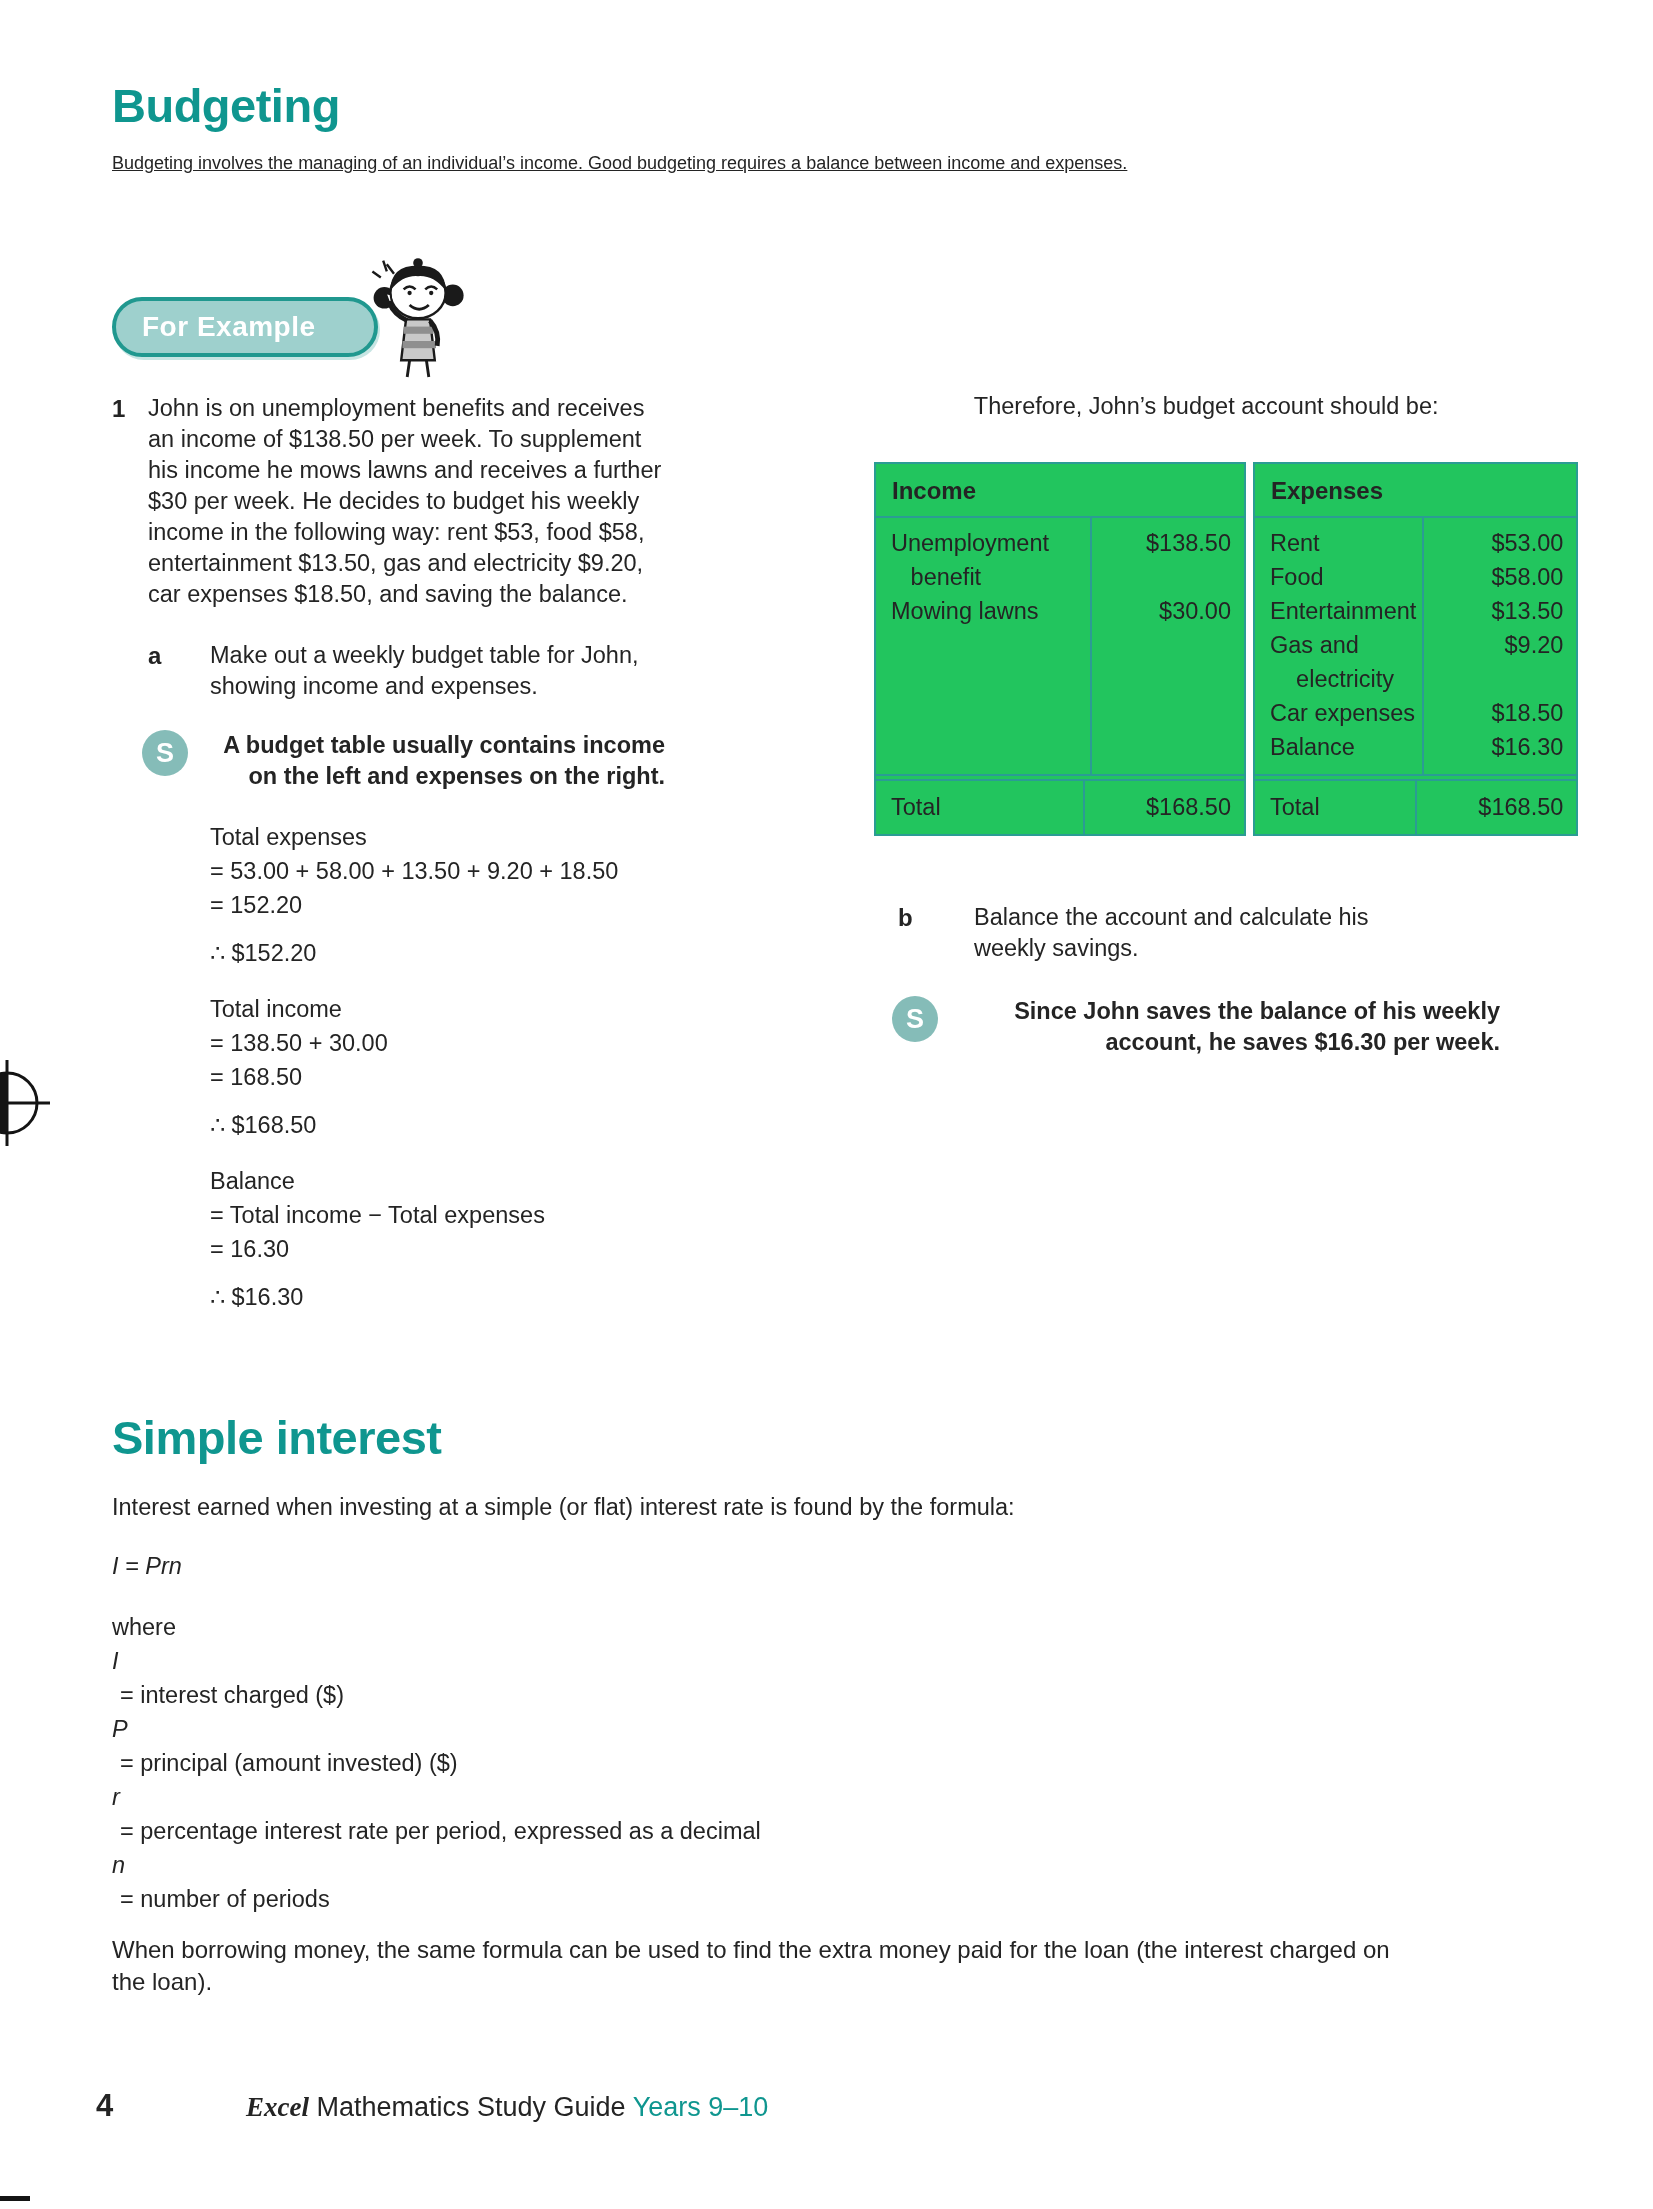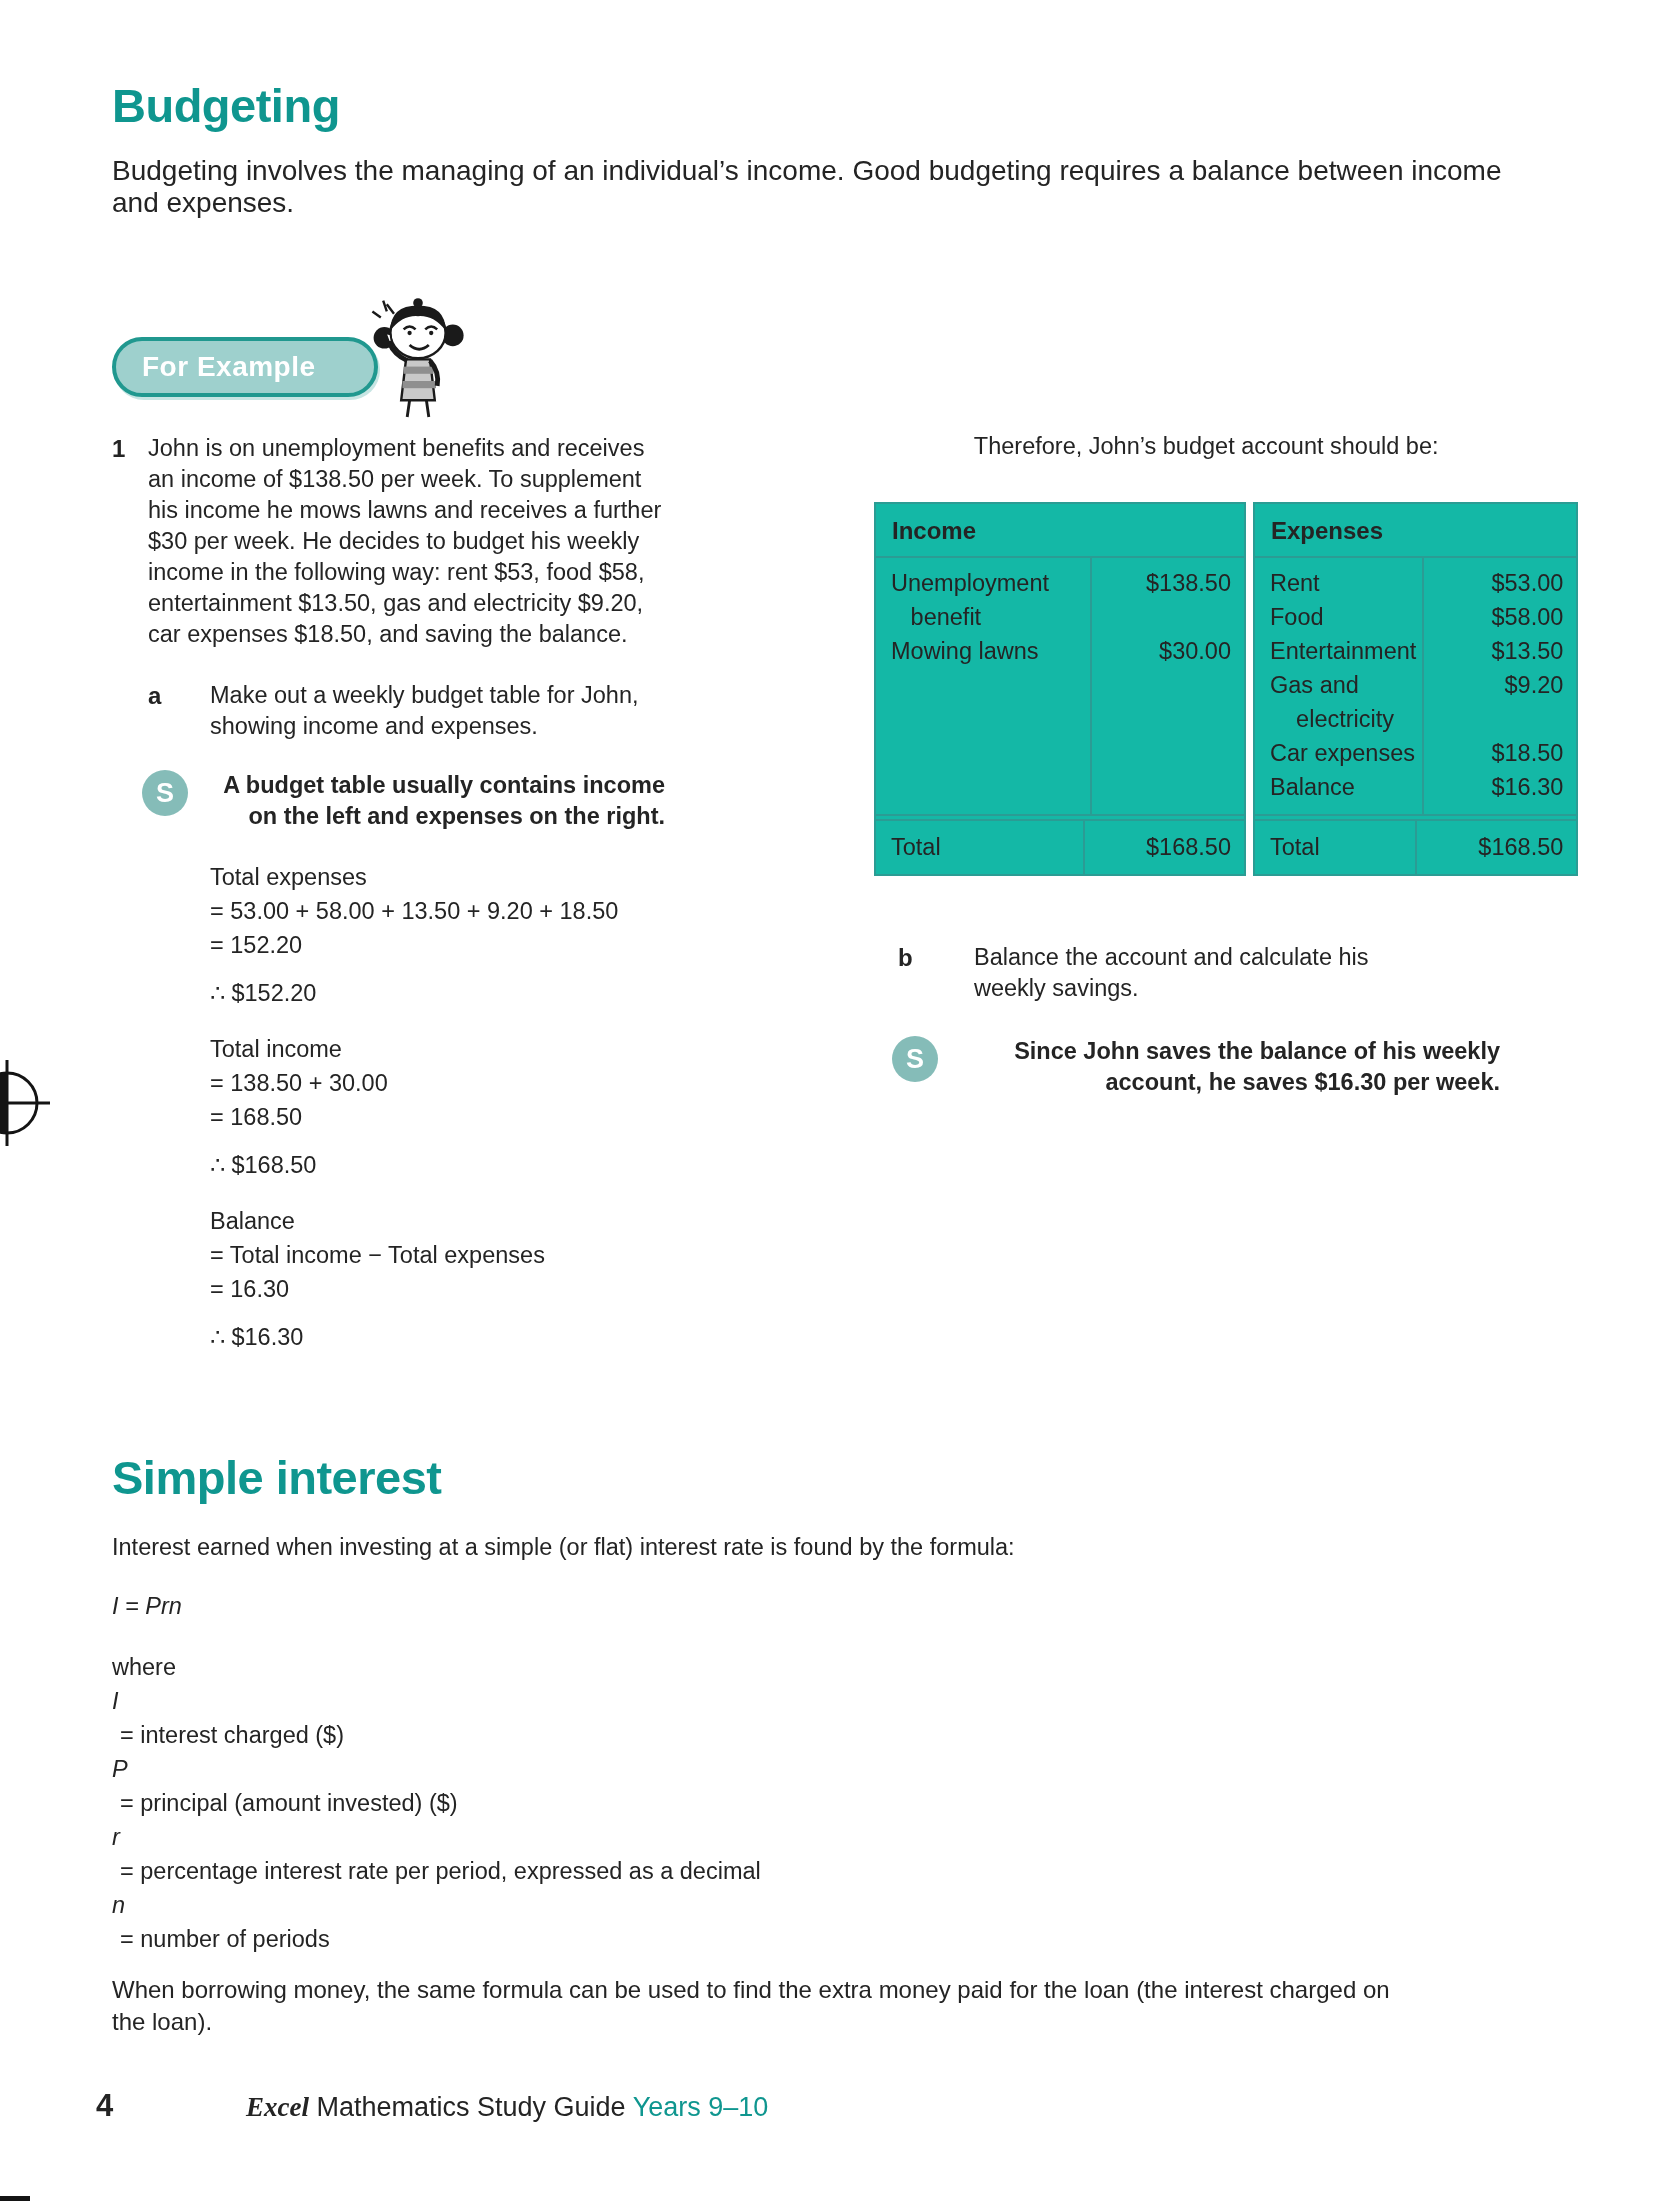--- a/index.html
+++ b/index.html
@@ -1,21 +1,21 @@
 <!DOCTYPE html>
 <html><head>
 <meta charset="utf-8">
 <style>
   html,body{margin:0;padding:0;background:#ffffff;}
   .page{position:relative;width:1653px;height:2209px;background:#ffffff;overflow:hidden;
         font-family:"Liberation Sans","DejaVu Sans",sans-serif;color:#242424;}
   .content{padding:78px 113px 0 112px;}
 
   .section-title{margin:0;font-size:47px;font-weight:700;color:#0f968f;letter-spacing:-0.5px;}
-  .intro{margin-top:22px;font-size:28px;line-height:32px;max-width:1390px;}
+  .intro{margin-top:14px;font-size:18px;line-height:32px;max-width:1390px;text-decoration:underline;}
 
   
   .badge-row{margin-top:112px;position:relative;height:64px;width:480px;}
   .example-badge{position:absolute;left:0;top:6px;width:232px;height:52px;background:#9ed0cd;
                  border:4px solid #20988f;border-radius:34px;display:flex;align-items:center;
                  padding-left:26px;box-shadow:2px 3px 0 rgba(32,152,143,0.25);}
   .example-badge span{color:#ffffff;font-weight:700;font-size:28px;letter-spacing:0.5px;}
   .mascot{position:absolute;left:258px;top:-34px;}
 
   
@@ -42,21 +42,21 @@
   .work{margin-left:98px;margin-top:28px;font-size:23.5px;line-height:34px;}
   .work-block{margin-top:22px;}
   .work-block:first-child{margin-top:0;}
   .work-heading{}
   .wline{min-height:34px;}
   .work-result{margin-top:14px;}
 
   
   .therefore{font-size:23.5px;text-align:center;padding-right:40px;}
   .btable{display:flex;gap:7px;margin-top:42px;}
-  .half{border:2px solid #2b9c94;display:flex;flex-direction:column;background:#14b8a6;}
+  .half{border:2px solid #2b9c94;display:flex;flex-direction:column;background:#22c55e;}
   .half-income{flex:0 0 368px;width:368px;}
   .half-expenses{flex:1;}
   .hdr{font-weight:700;font-size:24px;padding:13px 16px 11px 16px;border-bottom:2px solid #2b9c94;}
   .tbody{flex:1;display:flex;border-bottom:2px solid #2b9c94;}
   .items{flex:1;padding:8px 6px 10px 15px;}
   .amts{width:133px;flex:0 0 133px;border-left:2px solid #2b9c94;padding:8px 13px 10px 6px;text-align:right;}
   .tline{min-height:34px;font-size:23.5px;line-height:34px;}
   .trow{display:flex;border-top:2px solid #2b9c94;margin-top:3px;}
   .tlabel{flex:1;padding:13px 15px;font-size:23.5px;}
   .tamt{width:133px;flex:0 0 133px;border-left:2px solid #2b9c94;padding:13px 13px;text-align:right;font-size:23.5px;}

